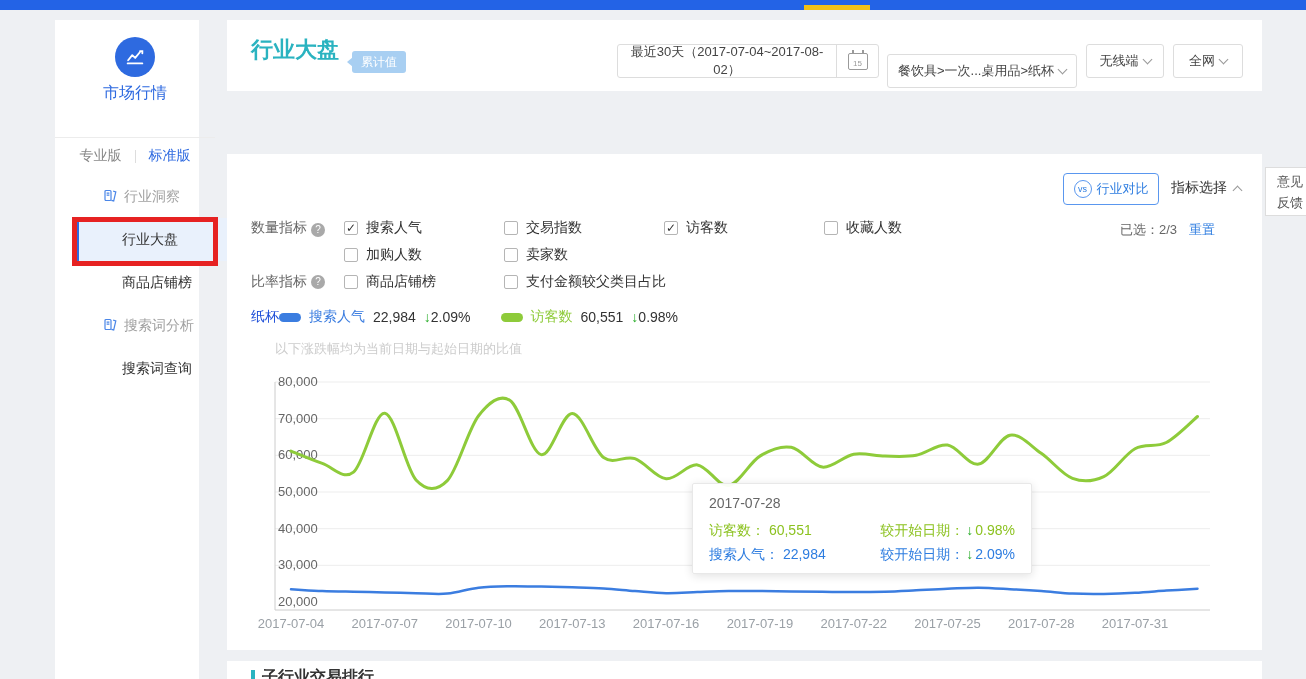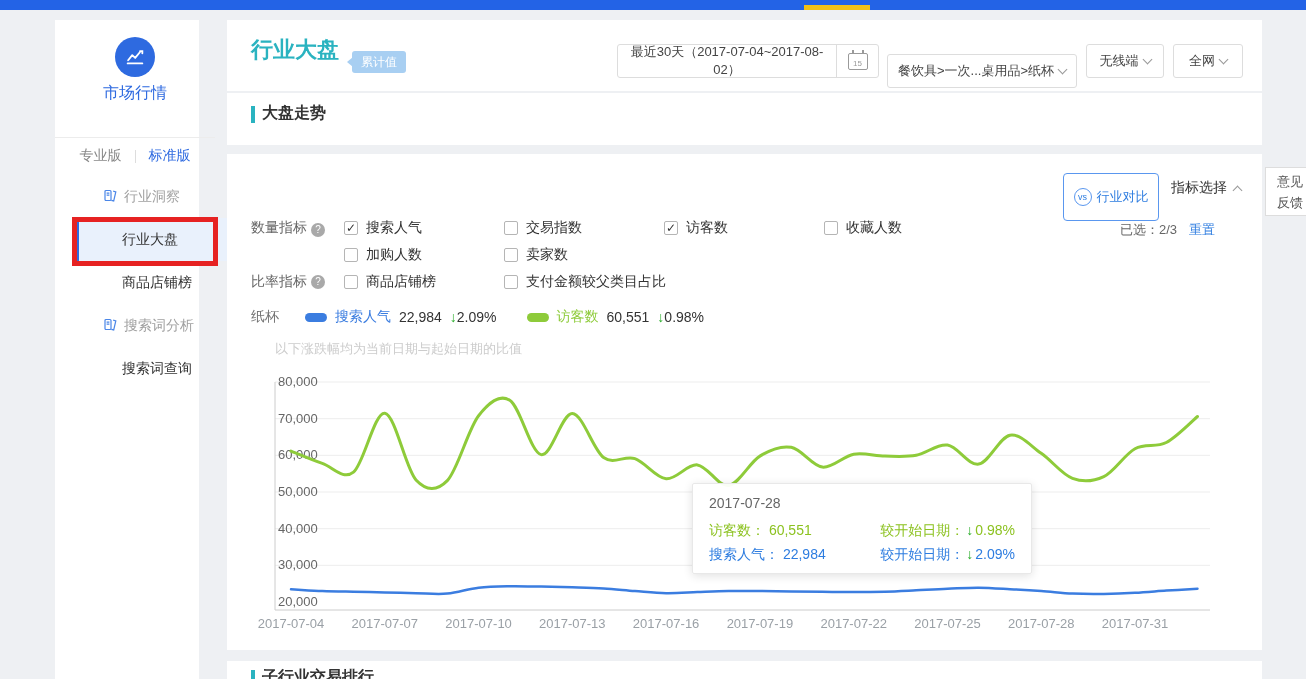--- a/index.html
+++ b/index.html
@@ -55,37 +55,37 @@
   .chev-up{display:inline-block;width:6px;height:6px;border-right:1px solid #999;border-bottom:1px solid #999;
            transform:rotate(-135deg);margin-left:7px;margin-top:4px;}
 
   
   .section-band{left:227px;top:93px;width:1035px;height:52px;}
   .teal-bar{position:absolute;width:4px;background:#2ab3c0;}
   .section-title{position:absolute;left:35px;top:10px;font-size:16px;font-weight:bold;color:#333;}
 
   
   .chart-card{left:227px;top:154px;width:1035px;height:496px;}
-  .compare-btn{position:absolute;left:836px;top:19px;width:96px;height:48px;box-sizing:border-box;
+  .compare-btn{position:absolute;left:836px;top:19px;width:96px;height:32px;box-sizing:border-box;
                border:1px solid #5a97ef;border-radius:4px;background:#fff;color:#2e7de0;font-size:13px;
                display:flex;align-items:center;justify-content:center;gap:5px;cursor:pointer;}
   .vs-circle{width:16px;height:16px;border:1px solid #5a97ef;border-radius:50%;font-size:9px;line-height:16px;
              text-align:center;color:#2e7de0;}
   .metric-select{position:absolute;left:944px;top:24px;height:20px;display:flex;align-items:center;
                  font-size:14px;color:#333;cursor:pointer;}
   .mlabel-row{position:absolute;display:flex;align-items:center;gap:4px;font-size:14px;color:#666;height:18px;}
   .qmark{width:14px;height:14px;border-radius:50%;background:#a9a9a9;color:#fff;font-size:10px;line-height:14px;
          text-align:center;display:inline-block;}
   .cb{position:absolute;display:flex;align-items:center;gap:8px;height:18px;font-size:14px;color:#333;cursor:pointer;}
   .cbbox{width:14px;height:14px;box-sizing:border-box;border:1px solid #b5b5b5;border-radius:2px;background:#fff;
          font-size:12px;line-height:12px;text-align:center;color:#333;font-weight:bold;}
   .selected-row{position:absolute;left:893px;top:67px;display:flex;gap:12px;font-size:13px;color:#666;}
   .reset-link{color:#2e7de0;cursor:pointer;}
   .legend-row{position:absolute;left:24px;top:154px;display:flex;align-items:center;font-size:14px;}
-  .legend-cat{color:#737373;margin-right:26px;}
+  .legend-cat{color:#1d4ed8;}
   .legend-item{display:flex;align-items:center;gap:8px;margin-right:30px;}
   .pill{width:22px;height:9px;border-radius:5px;}
   .lg-val{color:#333;}
   .arrow-down{color:#2aae2a;font-weight:bold;}
   .chart-note{position:absolute;left:48px;top:186px;font-size:13px;color:#ccc;}
   .trend-svg{position:absolute;left:13px;top:216px;}
 
   
   .tooltip{position:absolute;left:692px;top:483px;width:340px;height:91px;box-sizing:border-box;
            background:rgba(255,255,255,0.95);border:1px solid #e8e8e8;border-radius:2px;
@@ -177,24 +177,20 @@
     <div class="fbox termbox">
       <span>无线端</span>
       <span class="chev"></span>
     </div>
     <div class="fbox scopebox">
       <span>全网</span>
       <span class="chev"></span>
     </div>
   </div>
 
-  <div class="card section-band">
-    <div class="teal-bar" style="left:24px;top:13px;height:17px;"></div>
-    <div class="section-title">大盘走势</div>
-  </div>
 
   <div class="card chart-card">
     <div class="compare-btn">
       <span class="vs-circle">vs</span>
       <span>行业对比</span>
     </div>
     <div class="metric-select">
       <span>指标选择</span>
       <span class="chev-up"></span>
     </div>

